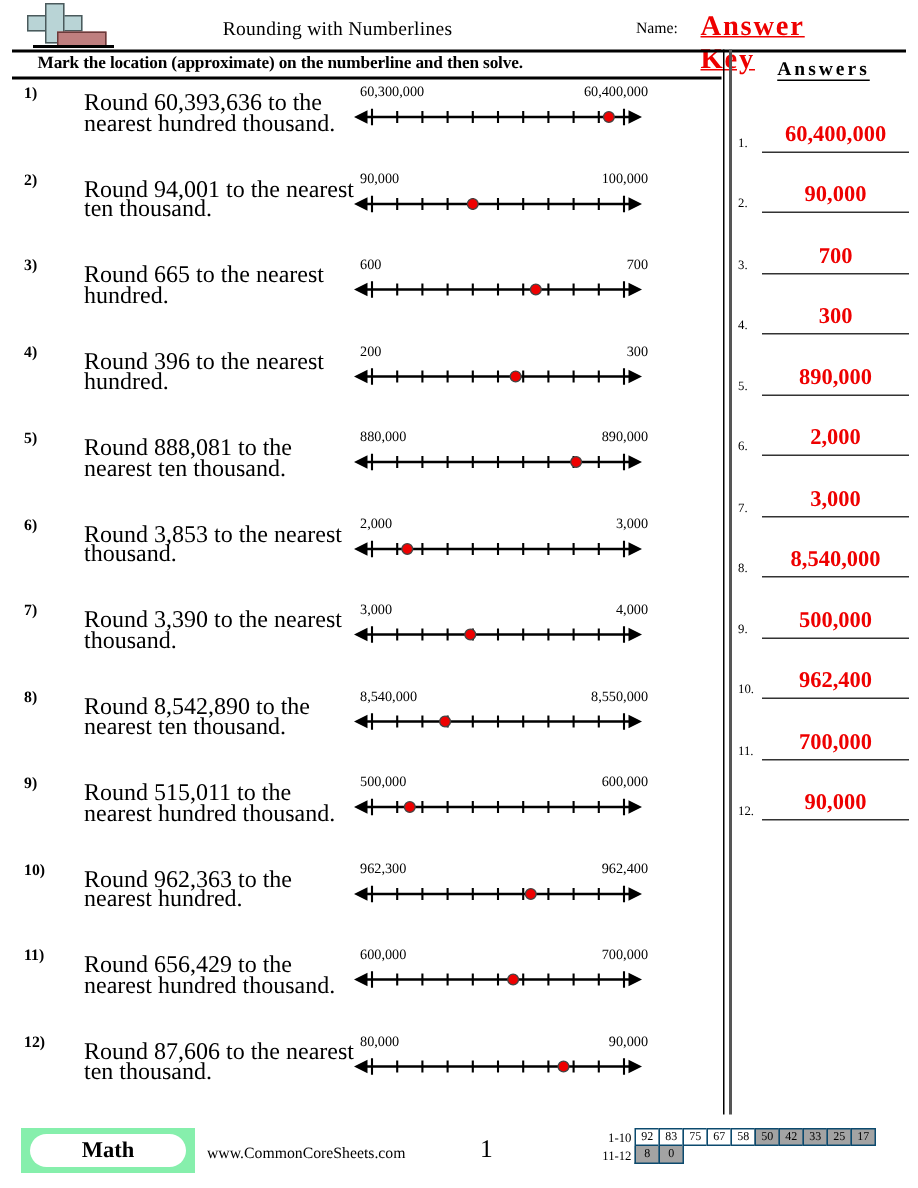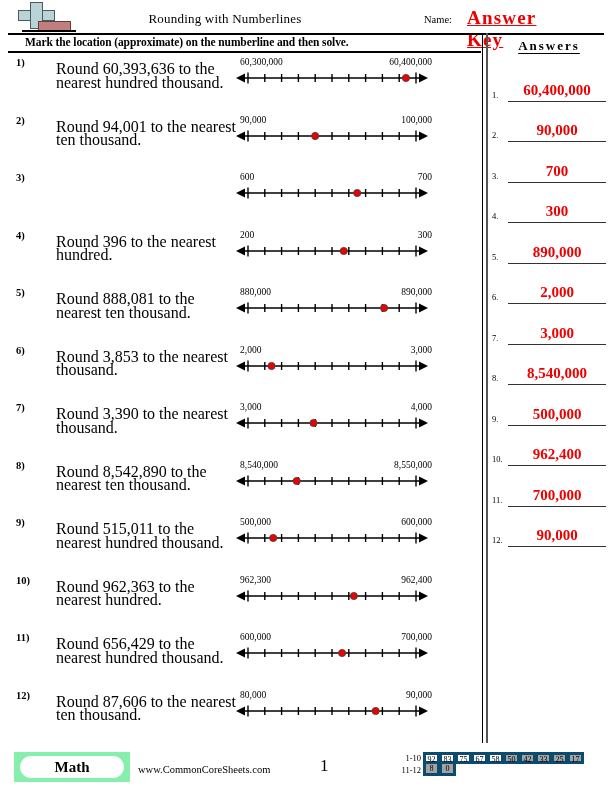--- a/index.html
+++ b/index.html
@@ -148,21 +148,21 @@
   #scale {
     position: absolute; left: 398px; top: 752px;
   }
   .scale-row { display: flex; align-items: stretch; height: 12px; }
   .scale-label {
     width: 26px; text-align: right; padding-right: 3px;
     font-size: 8.5px; line-height: 12px;
   }
   .scale-cell {
     width: 17px; height: 12px;
-    border: 3px solid #0c4a6e;
+    border: 1px solid #0c4a6e;
     margin-left: -1px;
     font-size: 8px; line-height: 10px;
     text-align: center;
     background: #ffffff;
   }
   .scale-cell.hl { background: #a3a3a3; }
   .scale-row.second .scale-cell { border-top: none; }
 </style>
 </head>
 <body>
@@ -231,20 +231,21 @@
           <line x1="129.6" y1="3" x2="129.6" y2="11" stroke="#000000" stroke-width="1.4"></line>
           <line x1="146.4" y1="3" x2="146.4" y2="11" stroke="#000000" stroke-width="1.4"></line>
           <line x1="163.2" y1="3" x2="163.2" y2="11" stroke="#000000" stroke-width="1.4"></line>
           <line x1="180" y1="1.5" x2="180" y2="12.5" stroke="#000000" stroke-width="1.4"></line>
           <circle cx="79.2" cy="7" r="3.6" fill="#ee0000" stroke="#444" stroke-width="0.9"></circle>
         </svg>
       </div>
     </div>
     <div class="problem">
       <div class="pnum">3)</div>
+      <div class="ptext">Round 665 to the nearest hundred.</div>
       <div class="nl">
         <span class="nl-lbl left">600</span>
         <span class="nl-lbl right">700</span>
         <svg class="nl-svg" width="192" height="14" viewBox="0 0 192 14">
           <line x1="4" y1="7" x2="188" y2="7" stroke="#000000" stroke-width="1.6"></line>
           <polygon points="0,7 9,2.5 9,11.5" fill="#000000"></polygon>
           <polygon points="192,7 183,2.5 183,11.5" fill="#000000"></polygon>
           <line x1="12" y1="1.5" x2="12" y2="12.5" stroke="#000000" stroke-width="1.4"></line>
           <line x1="28.8" y1="3" x2="28.8" y2="11" stroke="#000000" stroke-width="1.4"></line>
           <line x1="45.6" y1="3" x2="45.6" y2="11" stroke="#000000" stroke-width="1.4"></line>

